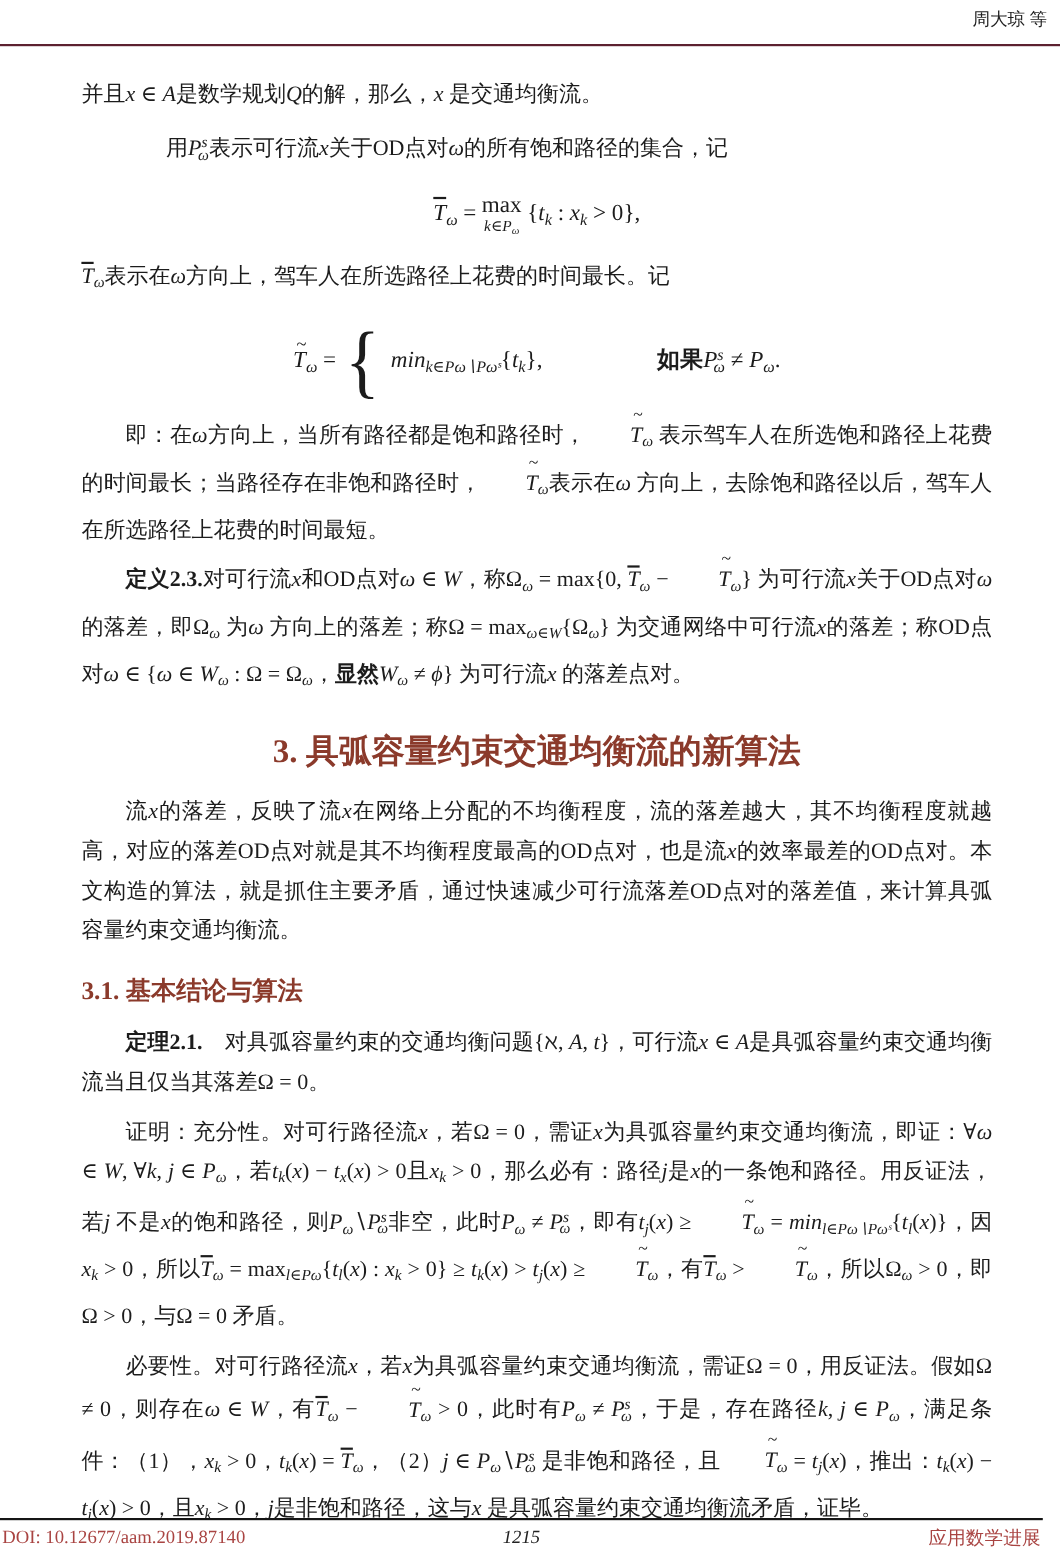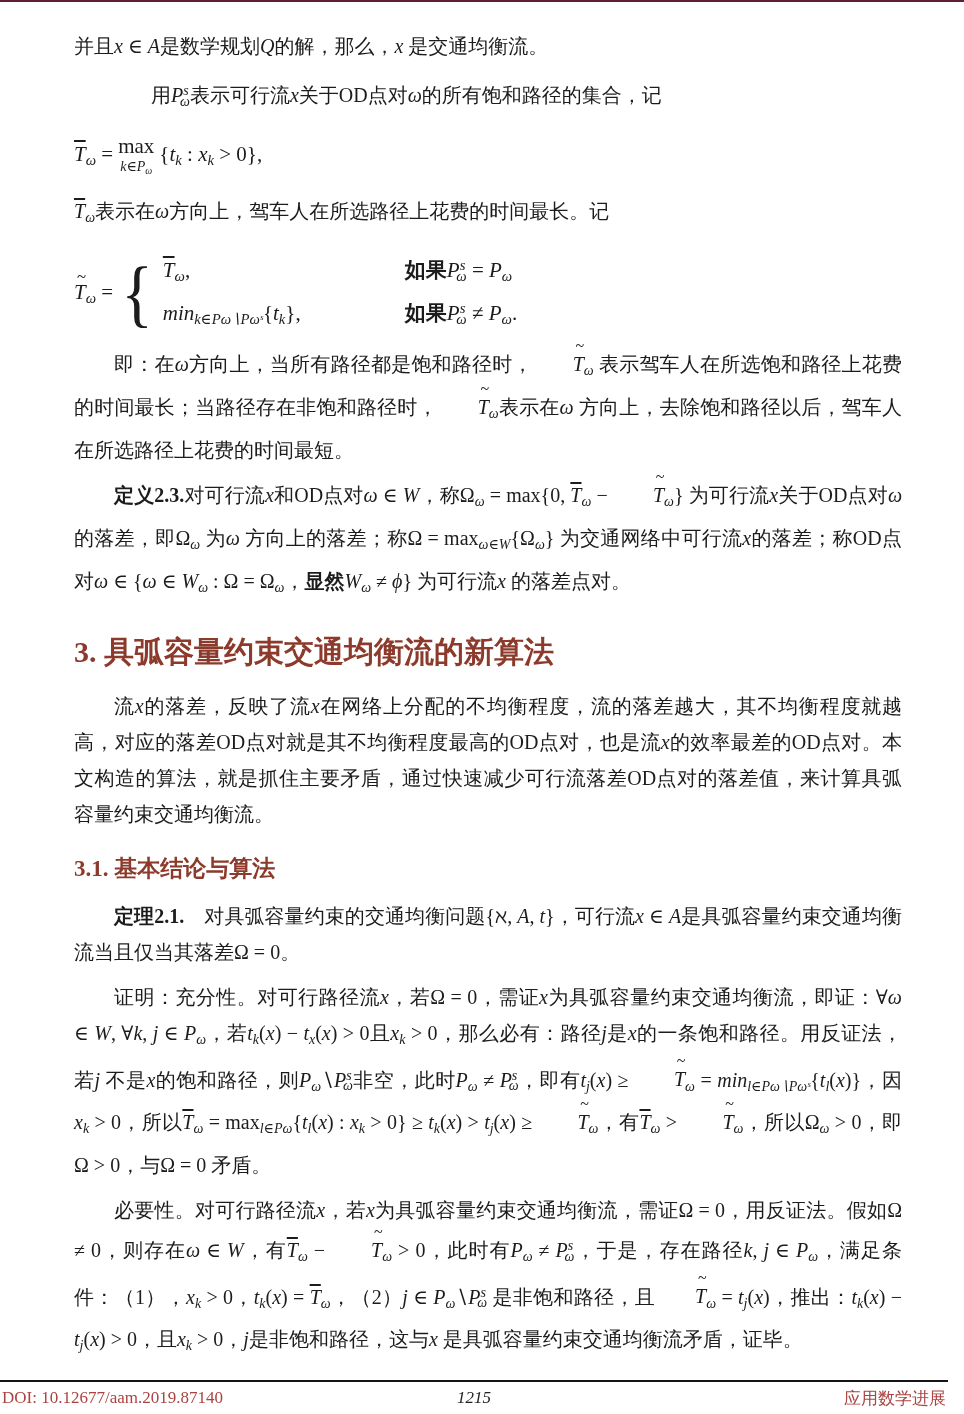--- a/index.html
+++ b/index.html
@@ -32,62 +32,65 @@
   
   .content{padding:26px 62px 0 27px;margin-left:47px;}
   .para{
     font-size:20px;line-height:36px;
     text-align:justify;margin:0 0 9px 0;
   }
   .ind{text-indent:40px;}
   .ind-wide{text-indent:77px;}
   .h-sec{
     font-size:30px;font-weight:bold;color:#8b3a2b;
-    margin:26px 0 16px 0;line-height:40px;
+    margin:26px 0 16px 0;line-height:40px;text-align:center;
   }
   .h-sub{
     font-size:23px;font-weight:bold;color:#8b3a2b;
     margin:22px 0 14px 0;line-height:30px;
   }
   
   .r-c{}
   .r-b{font-weight:bold;}
   .r-i{font-style:italic;}
   .r-s{font-style:italic;font-size:0.70em;vertical-align:-0.28em;}
   .r-p{font-style:italic;font-size:0.70em;vertical-align:0.48em;}
   .r-p + .r-s{margin-left:-0.62em;}
   .r-B{font-style:italic;text-decoration:overline;}
   .r-T{font-style:italic;display:inline-block;position:relative;}
   .r-T::after{
     content:"~";position:absolute;left:0.18em;top:-0.50em;
     font-size:0.8em;font-style:normal;line-height:1;
   }
   
   .formula{
-    display:flex;align-items:center;
+    display:flex;justify-content:center;align-items:center;
     font-size:21px;margin:16px 0 18px 0;line-height:1.35;
   }
   .opstack{display:inline-flex;flex-direction:column;align-items:center;margin:0 5px;}
   .opstack .op{line-height:1;}
   .opstack .under{font-size:14px;line-height:1;margin-top:3px;}
   .cases{margin:20px 0 16px 0;}
   .cases .brace{
     font-size:66px;font-weight:200;line-height:1;
     transform:scaleY(1.12);margin:0 10px 0 8px;color:#1c1c1c;
   }
   .case-rows{display:inline-flex;flex-direction:column;gap:12px;}
   .case-row{display:flex;align-items:baseline;}
   .case-expr{display:inline-block;min-width:242px;text-align:left;}
   .case-cond{display:inline-block;text-align:left;}
 </style>
 </head>
 <body>
 
 <div class="page">
 
+  <div class="hdr">
+    <span>周大琼  等</span>
+  </div>
   <div class="hdr-rule"></div>
 
   <div class="content">
 
     <p class="para"><span class="r-c">并且</span><span class="r-i">x</span><span class="r-c"> ∈ </span><span class="r-i">A</span><span class="r-c">是数学规划</span><span class="r-i">Q</span><span class="r-c">的解，那么，</span><span class="r-i">x</span><span class="r-c"> 是交通均衡流。</span></p>
 
     <p class="para ind-wide"><span class="r-c">用</span><span class="r-i">P</span><span class="r-p">s</span><span class="r-s">ω</span><span class="r-c">表示可行流</span><span class="r-i">x</span><span class="r-c">关于OD点对</span><span class="r-i">ω</span><span class="r-c">的所有饱和路径的集合，记</span></p>
 
     <div class="formula">
       <span><span class="r-B">T</span><span class="r-s">ω</span><span class="r-c"> = </span></span>
@@ -97,24 +100,20 @@
       </span>
       <span><span class="r-c">{</span><span class="r-i">t</span><span class="r-s">k</span><span class="r-c"> : </span><span class="r-i">x</span><span class="r-s">k</span><span class="r-c"> &gt; 0},</span></span>
     </div>
 
     <p class="para"><span class="r-B">T</span><span class="r-s">ω</span><span class="r-c">表示在</span><span class="r-i">ω</span><span class="r-c">方向上，驾车人在所选路径上花费的时间最长。记</span></p>
 
     <div class="formula cases">
       <span><span class="r-T">T</span><span class="r-s">ω</span><span class="r-c"> = </span></span>
       <span class="brace">{</span>
       <span class="case-rows">
-        <span class="case-row">
-          <span class="case-expr"><span class="r-B">T</span><span class="r-s">ω</span><span class="r-c">,</span></span>
-          <span class="case-cond"><span class="r-b">如果</span><span class="r-i">P</span><span class="r-p">s</span><span class="r-s">ω</span><span class="r-c"> = </span><span class="r-i">P</span><span class="r-s">ω</span></span>
-        </span>
         <span class="case-row">
           <span class="case-expr"><span class="r-i">min</span><span class="r-s">k∈Pω∖Pωˢ</span><span class="r-c">{</span><span class="r-i">t</span><span class="r-s">k</span><span class="r-c">},</span></span>
           <span class="case-cond"><span class="r-b">如果</span><span class="r-i">P</span><span class="r-p">s</span><span class="r-s">ω</span><span class="r-c"> ≠ </span><span class="r-i">P</span><span class="r-s">ω</span><span class="r-c">.</span></span>
         </span>
       </span>
     </div>
 
     <p class="para ind"><span class="r-c">即：在</span><span class="r-i">ω</span><span class="r-c">方向上，当所有路径都是饱和路径时，</span><span class="r-T">T</span><span class="r-s">ω</span><span class="r-c"> 表示驾车人在所选饱和路径上花费的时间最长；当路径存在非饱和路径时，</span><span class="r-T">T</span><span class="r-s">ω</span><span class="r-c">表示在</span><span class="r-i">ω</span><span class="r-c"> 方向上，去除饱和路径以后，驾车人在所选路径上花费的时间最短。</span></p>
 
     <p class="para ind"><span class="r-b">定义2.3.</span><span class="r-c">对可行流</span><span class="r-i">x</span><span class="r-c">和OD点对</span><span class="r-i">ω</span><span class="r-c"> ∈ </span><span class="r-i">W</span><span class="r-c">，称Ω</span><span class="r-s">ω</span><span class="r-c"> = max{0, </span><span class="r-B">T</span><span class="r-s">ω</span><span class="r-c"> − </span><span class="r-T">T</span><span class="r-s">ω</span><span class="r-c">} 为可行流</span><span class="r-i">x</span><span class="r-c">关于OD点对</span><span class="r-i">ω</span><span class="r-c">的落差，即Ω</span><span class="r-s">ω</span><span class="r-c"> 为</span><span class="r-i">ω</span><span class="r-c"> 方向上的落差；称Ω = max</span><span class="r-s">ω∈W</span><span class="r-c">{Ω</span><span class="r-s">ω</span><span class="r-c">} 为交通网络中可行流</span><span class="r-i">x</span><span class="r-c">的落差；称OD点对</span><span class="r-i">ω</span><span class="r-c"> ∈ {</span><span class="r-i">ω</span><span class="r-c"> ∈ </span><span class="r-i">W</span><span class="r-s">ω</span><span class="r-c"> : Ω = Ω</span><span class="r-s">ω</span><span class="r-c">，</span><span class="r-b">显然</span><span class="r-i">W</span><span class="r-s">ω</span><span class="r-c"> ≠ </span><span class="r-i">ϕ</span><span class="r-c">} 为可行流</span><span class="r-i">x</span><span class="r-c"> 的落差点对。</span></p>

